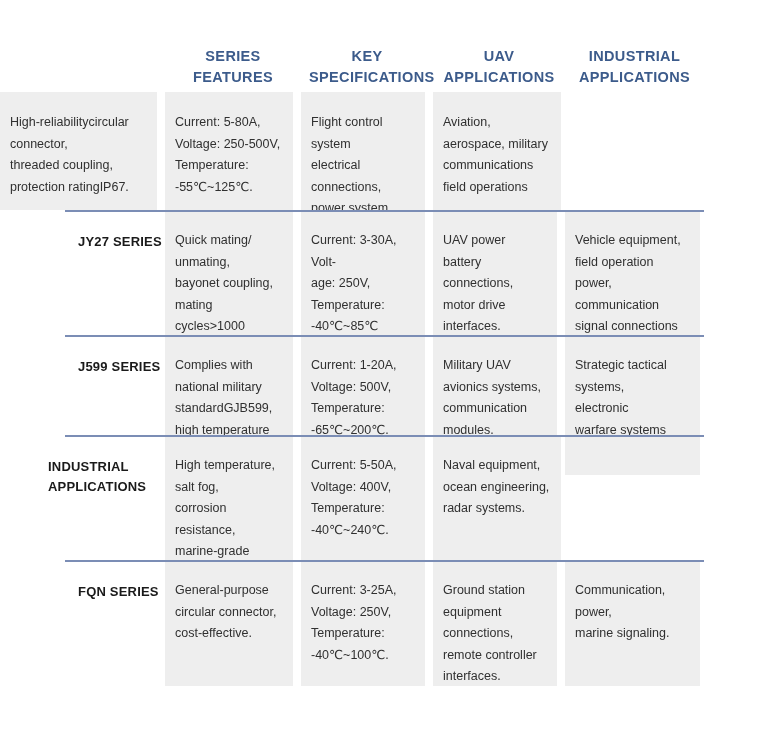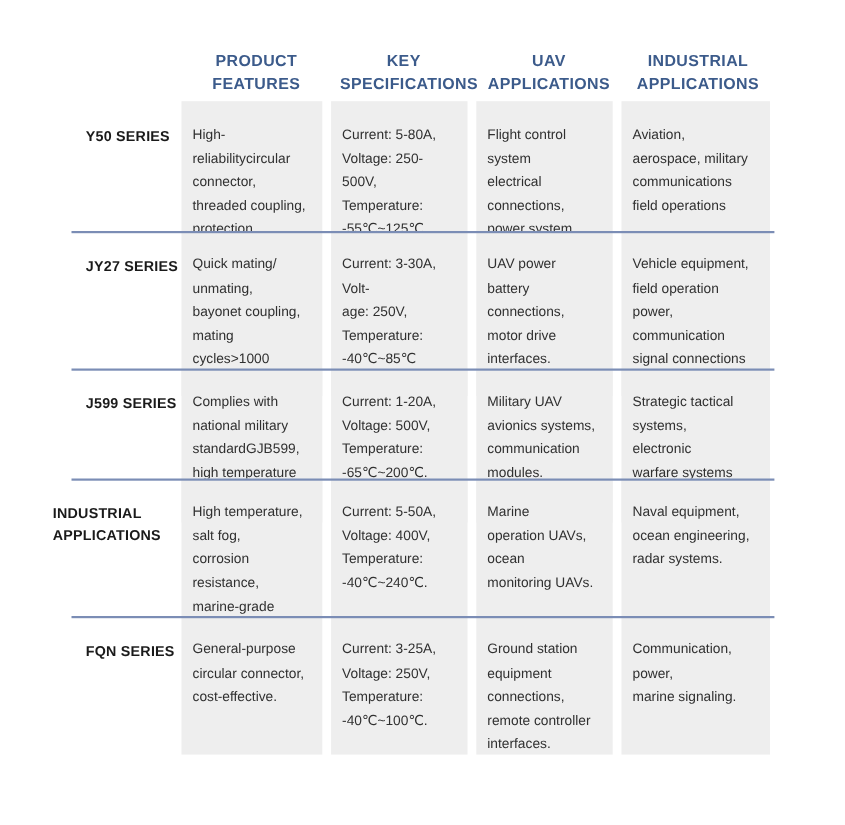--- a/index.html
+++ b/index.html
@@ -107,33 +107,31 @@
 </style>
 </head>
 <body>
 
 <div class="comparison-table">
 
   <div class="top-spacer"></div>
 
   <div class="grid-row header-row">
     <div class="header-cell blank"></div>
-    <div class="header-cell">PRODUCT
+    <div class="header-cell">SERIES
 FEATURES</div>
     <div class="header-cell">KEY
 SPECIFICATIONS</div>
     <div class="header-cell">UAV
 APPLICATIONS</div>
     <div class="header-cell">INDUSTRIAL
 APPLICATIONS</div>
   </div>
 
   <div class="grid-row body-row r0">
-    <div class="label-cell">Y50
-SERIES</div>
     <div class="data-cell">High-reliabilitycircular
 connector,
 threaded coupling,
 protection ratingIP67.</div>
     <div class="data-cell">Current: 5-80A,
 Voltage: 250-500V,
 Temperature:
 -55℃~125℃.</div>
     <div class="data-cell">Flight control system
 electrical connections,
@@ -199,24 +197,20 @@
 APPLICATIONS</div>
     <div class="data-cell">High temperature,
 salt fog,
 corrosion resistance,
 marine-grade
 protection.</div>
     <div class="data-cell">Current: 5-50A,
 Voltage: 400V,
 Temperature:
 -40℃~240℃.</div>
-    <div class="data-cell">Marine
-operation UAVs,
-ocean
-monitoring UAVs.</div>
     <div class="data-cell">Naval equipment,
 ocean engineering,
 radar systems.</div>
   </div>
 
   <div class="grid-row body-row r4">
     <div class="row-divider"></div>
     <div class="label-cell">FQN
 SERIES</div>
     <div class="data-cell">General-purpose

